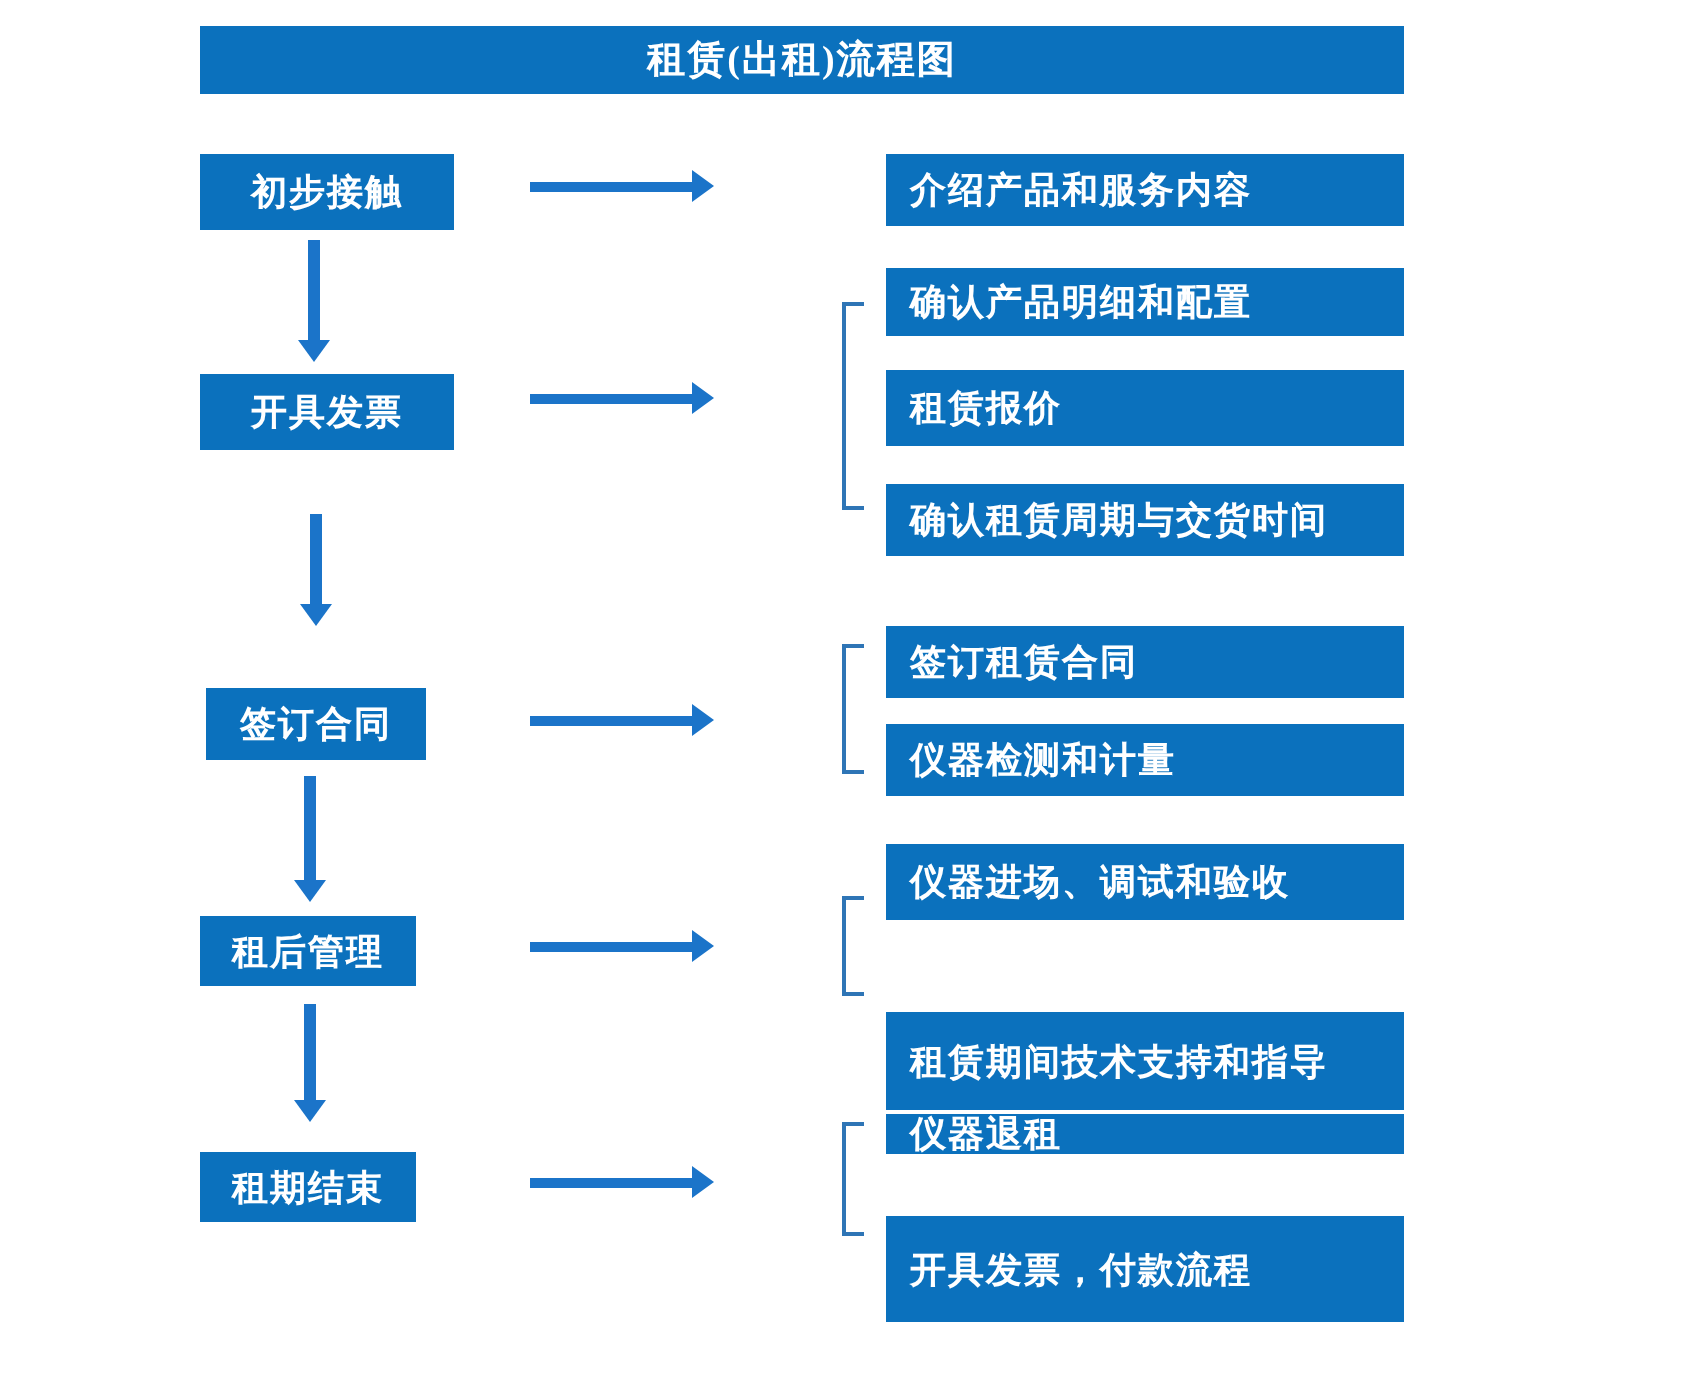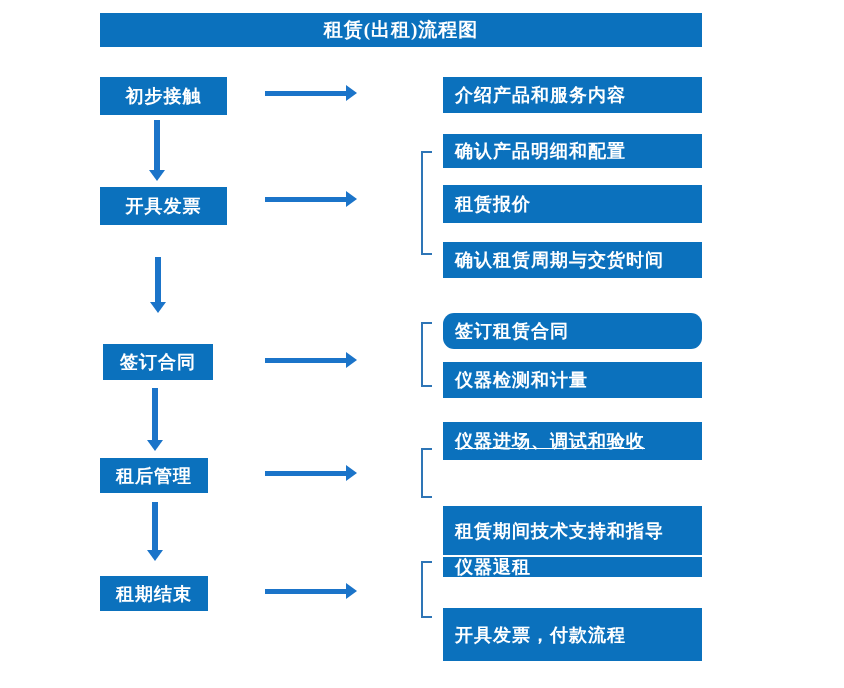--- a/index.html
+++ b/index.html
@@ -36,23 +36,23 @@
   .s1 { left: 100px; top: 187px; width: 127px; height: 38px; }
   .s2 { left: 103px; top: 344px; width: 110px; height: 36px; }
   .s3 { left: 100px; top: 458px; width: 108px; height: 35px; }
   .s4 { left: 100px; top: 576px; width: 108px; height: 35px; }
 
   
   .d0 { top: 77px;  height: 36px; }
   .d1 { top: 134px; height: 34px; }
   .d2 { top: 185px; height: 38px; }
   .d3 { top: 242px; height: 36px; }
-  .d4 { top: 313px; height: 36px; border-radius: 11px; }
+  .d4 { top: 313px; height: 36px; }
   .d5 { top: 362px; height: 36px; }
-  .d6 { top: 422px; height: 38px; text-decoration: underline; }
+  .d6 { top: 422px; height: 38px; }
   .d7 { top: 506px; height: 49px; }
   .d8 { top: 557px; height: 20px; }
   .d9 { top: 608px; height: 53px; }
 
   
   .harrow { position: absolute; left: 265px; width: 92px; height: 16px; }
   .harrow .shaft {
     position: absolute; left: 0; top: 5.5px; height: 5px; width: 81px;
     background: #1b74c9;
   }

